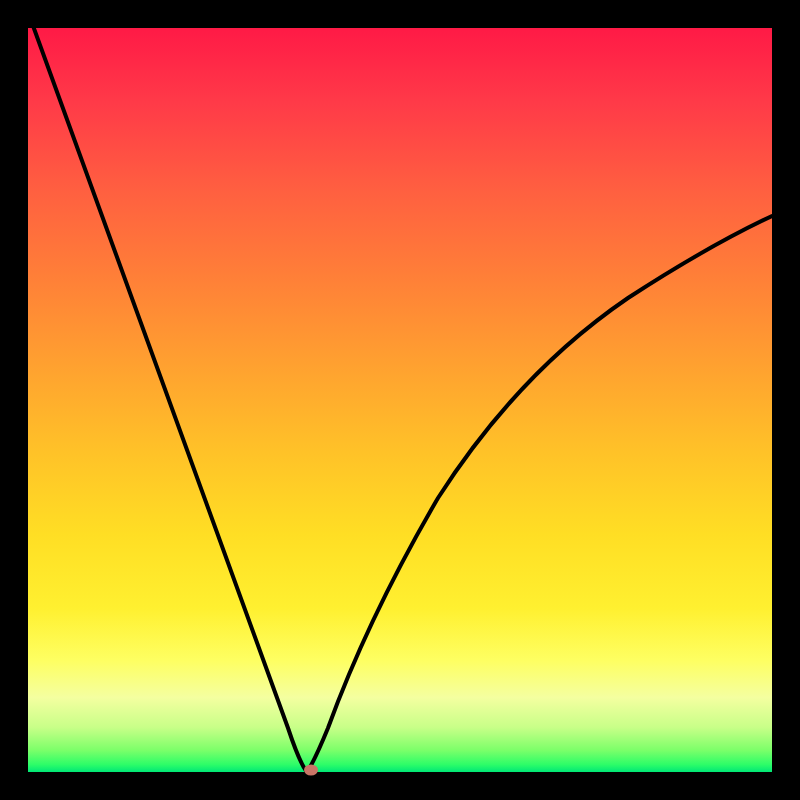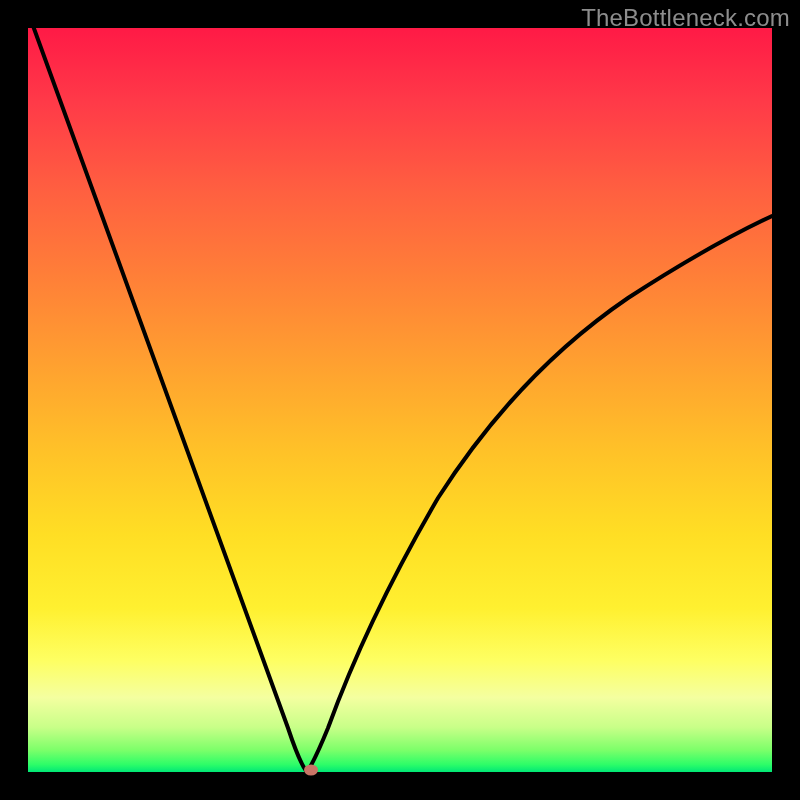--- a/index.html
+++ b/index.html
@@ -82,14 +82,13 @@
       <path d="M 279 744
                Q 286 734 300 700
                Q 340 590 410 470
                Q 490 345 600 270
                Q 680 218 744 188" fill="none" stroke="#000" stroke-width="4" stroke-linecap="round"></path>
     </svg>
 
     <div class="marker" style="left:283px; top:742px;"></div>
   </div>
 
-  <div class="watermark">TheBottleneck.com</div>
 </div>
 
 </body></html>

